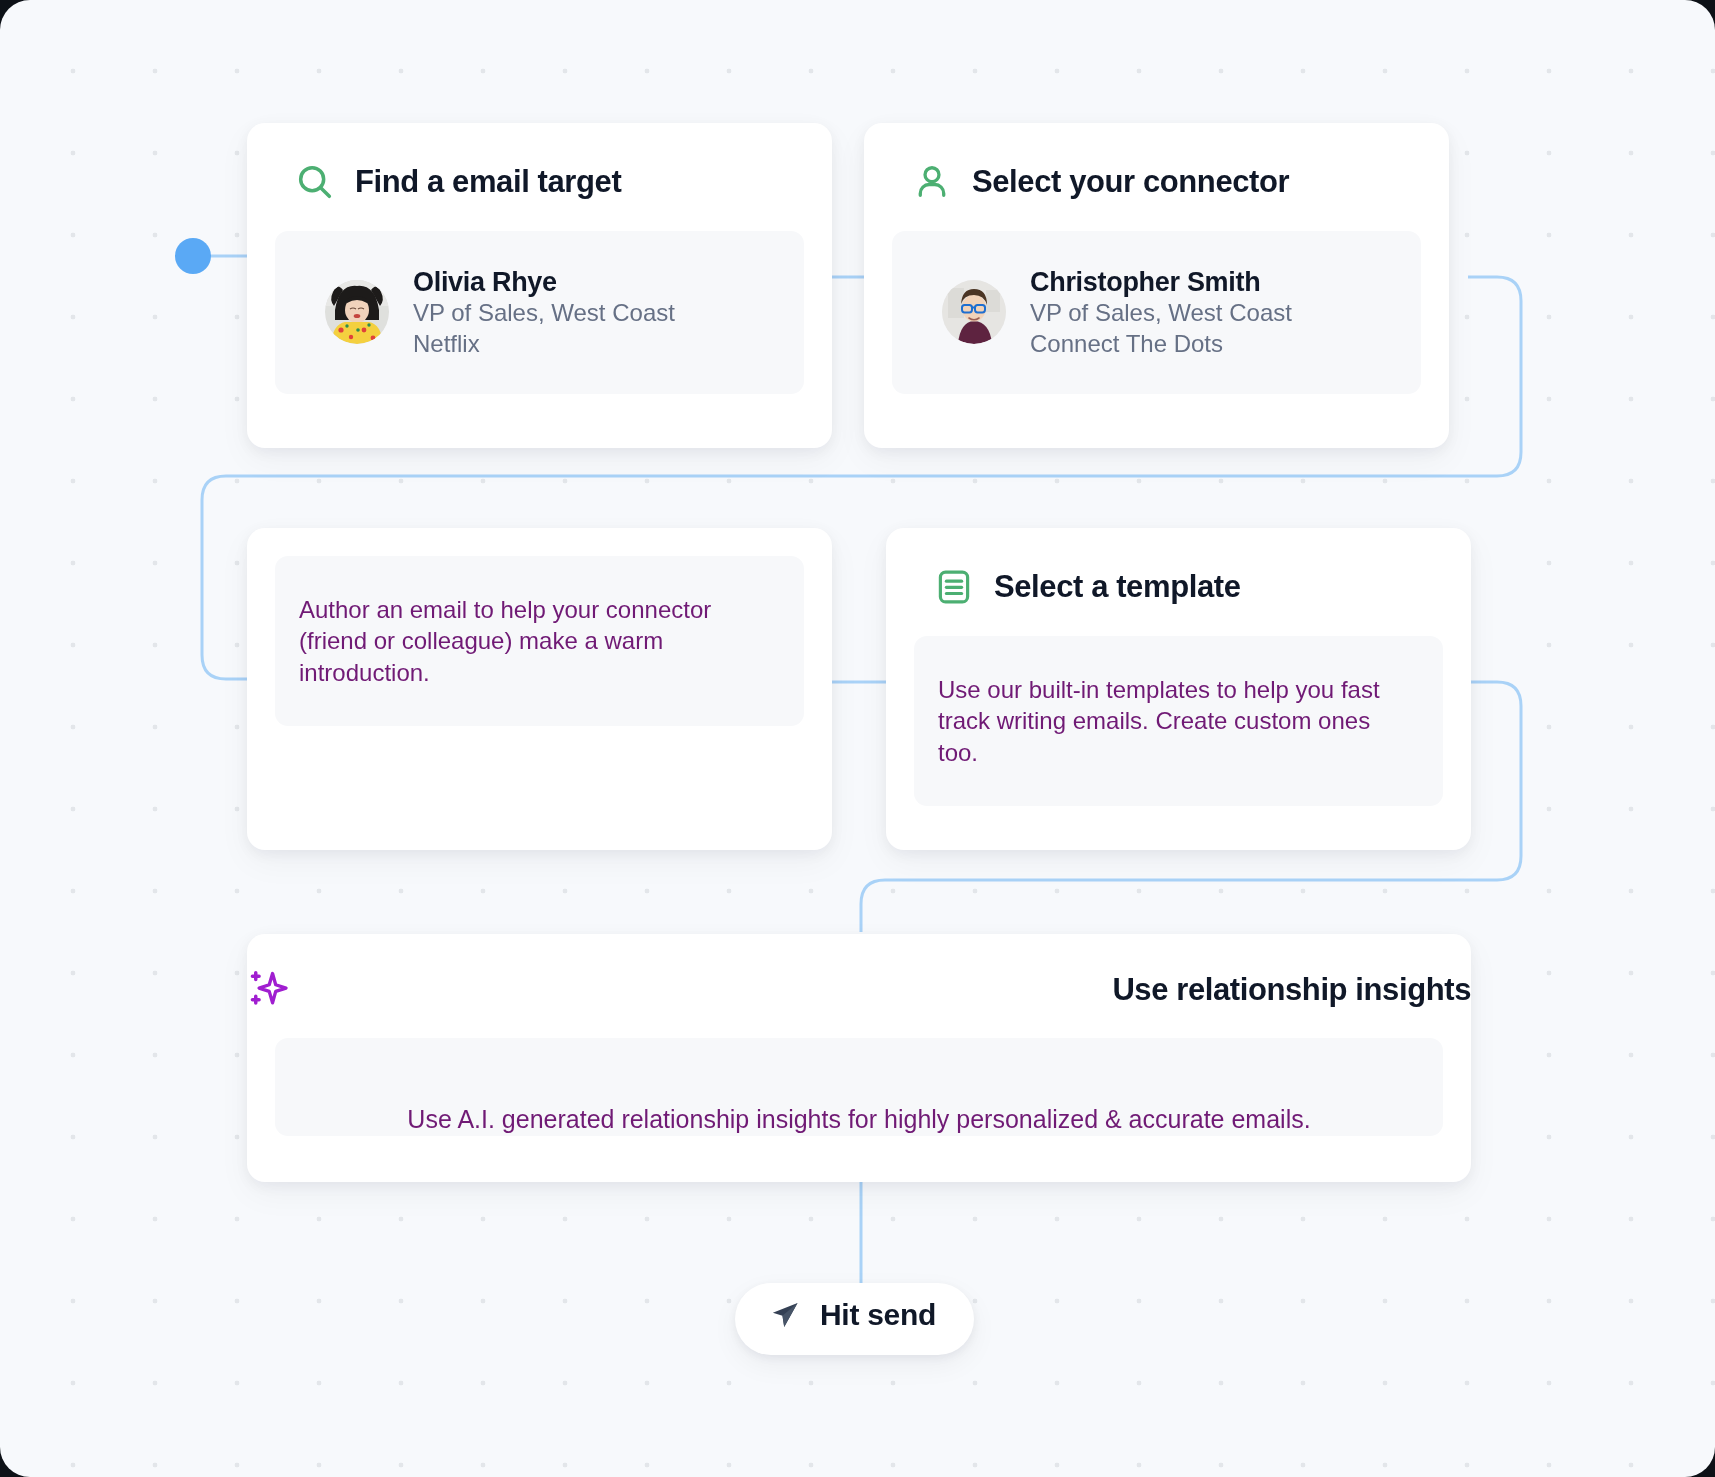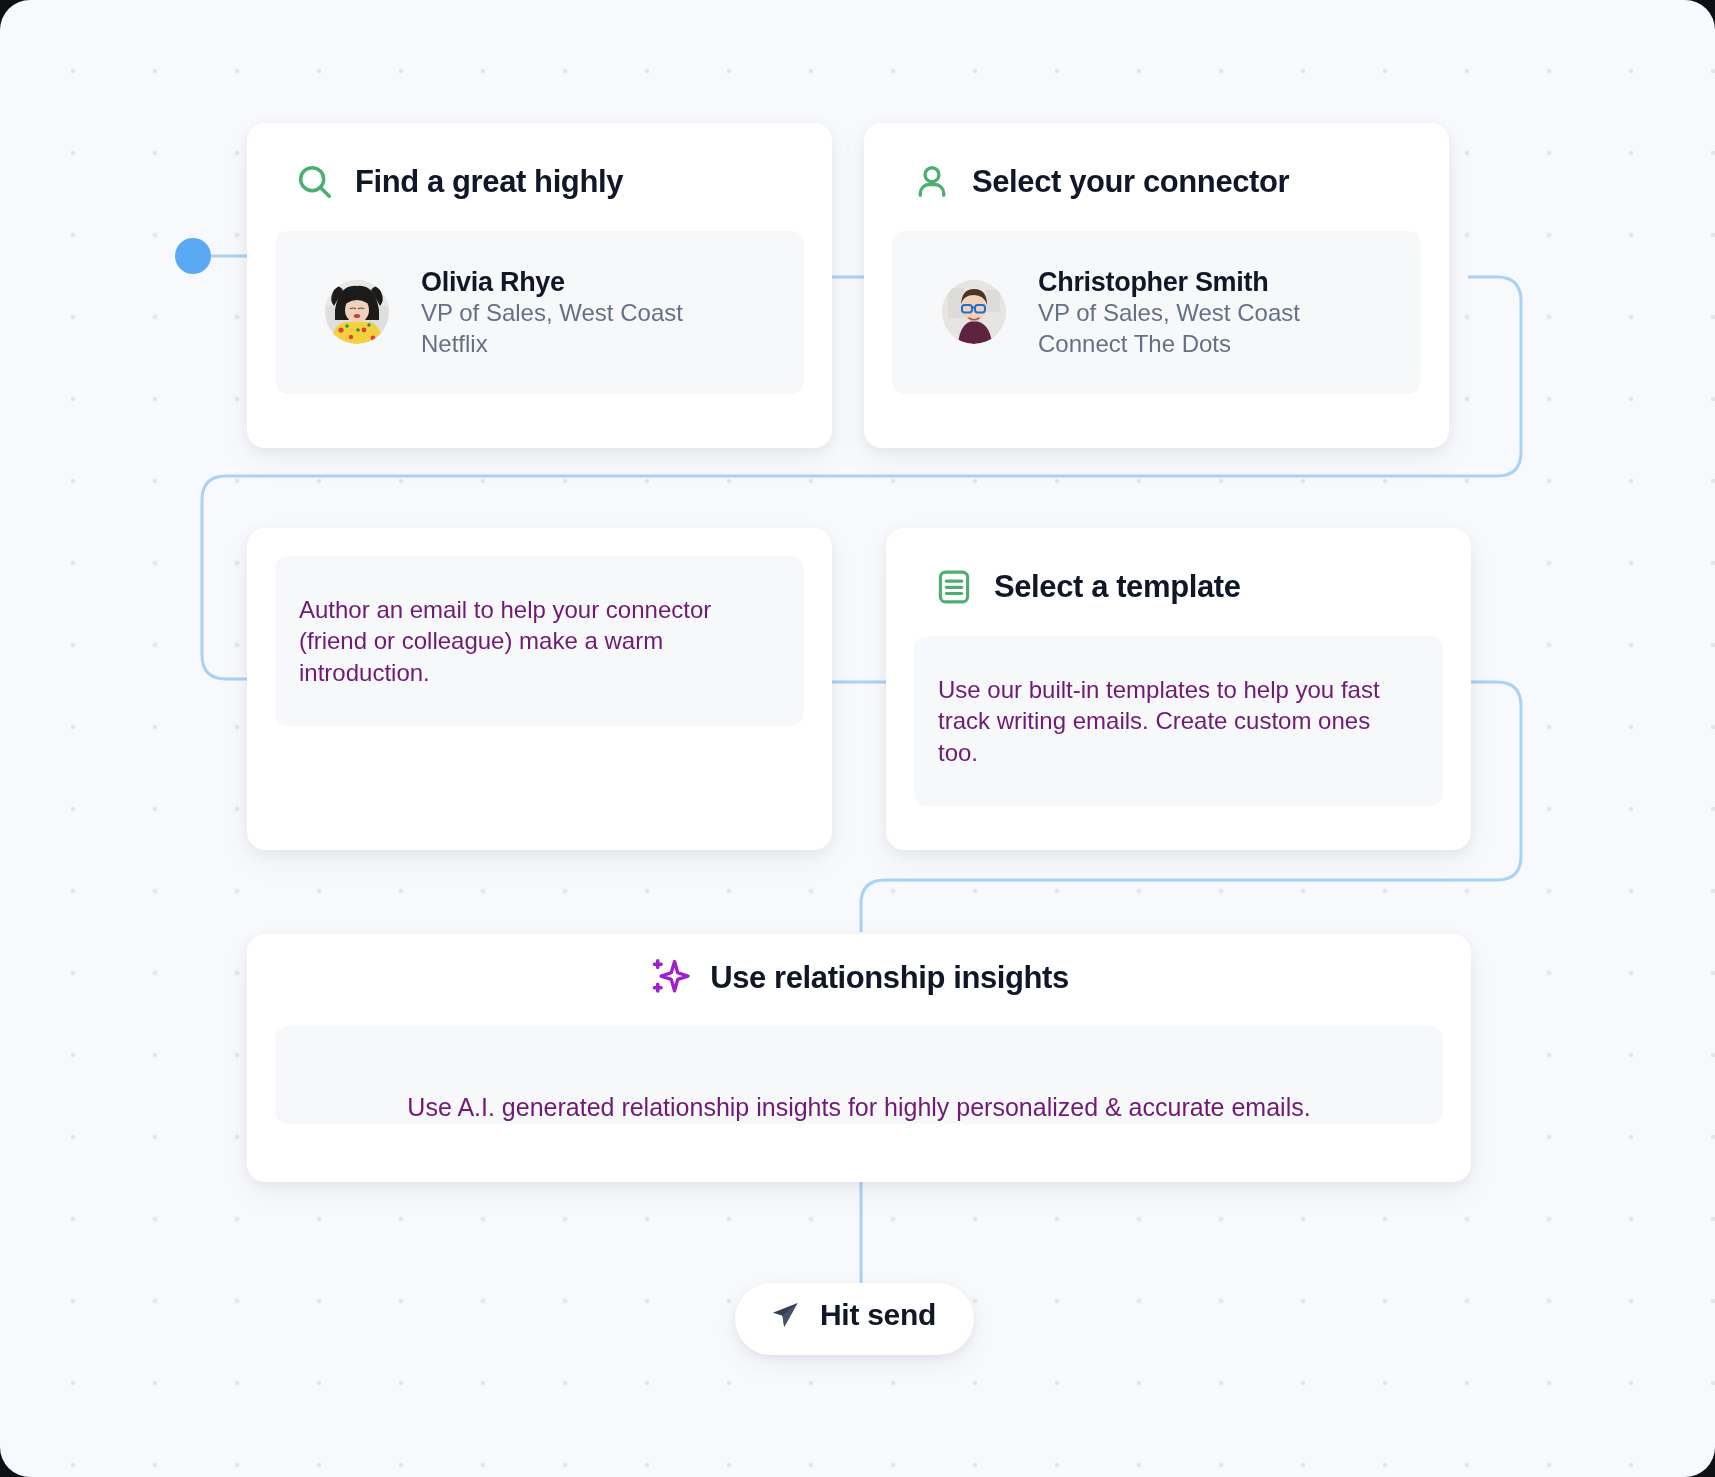--- a/index.html
+++ b/index.html
@@ -73,21 +73,21 @@
 
   .panel {
     background: #f7f8fa;
     border-radius: 13px;
   }
 
   
   .person {
     display: flex;
     align-items: center;
-    gap: 32px;
+    gap: 24px;
   }
 
   .avatar {
     width: 64px;
     height: 64px;
     border-radius: 50%;
     overflow: hidden;
     flex: 0 0 64px;
     position: relative;
     background: #e9e9ea;
@@ -124,21 +124,21 @@
   #card-target    .card-head,
   #card-connector .card-head { margin: 38px 0 0 47px; }
   #card-intro     .card-head,
   #card-template  .card-head { margin: 38px 0 0 47px; }
 
   #card-target    .panel,
   #card-connector .panel { margin: 28px 28px 0 28px; height: 163px; display: flex; align-items: center; padding-left: 50px; }
   #card-intro     .panel,
   #card-template  .panel { margin: 28px 28px 0 28px; height: 170px; display: flex; align-items: center; padding: 0 36px 0 24px; }
 
-  #card-insights .card-head { justify-content: center; margin-top: 23px; gap: 19px; }
+  #card-insights .card-head { justify-content: space-between; margin-top: 35px; gap: 19px; }
   #card-insights .panel {
     margin: 27px 28px 0 28px;
     height: 98px;
     display: flex;
     align-items: flex-end;
     justify-content: center;
   }
   #card-insights .desc { font-size: 25px; text-align: center; }
 
   
@@ -204,21 +204,21 @@
   <div id="start-dot"></div>
 
   <div class="card" id="card-target">
     <div class="card-head">
       <span class="icon-wrap">
         <svg width="40" height="40" viewBox="0 0 24 24" fill="none" stroke="#4caf72" stroke-width="2.1" stroke-linecap="round">
           <circle cx="10.3" cy="10.3" r="6.9"></circle>
           <line x1="15.4" y1="15.4" x2="20.6" y2="20.6"></line>
         </svg>
       </span>
-      <span class="card-title">Find a great highly</span>
+      <span class="card-title">Find a email target</span>
     </div>
     <div class="panel">
       <div class="person">
         <div class="avatar">
           <svg width="64" height="64" viewBox="0 0 64 64">
             <defs>
                 <clipPath id="clipA">
                   <circle cx="32" cy="32" r="32"></circle>
                 </clipPath>
               </defs>

